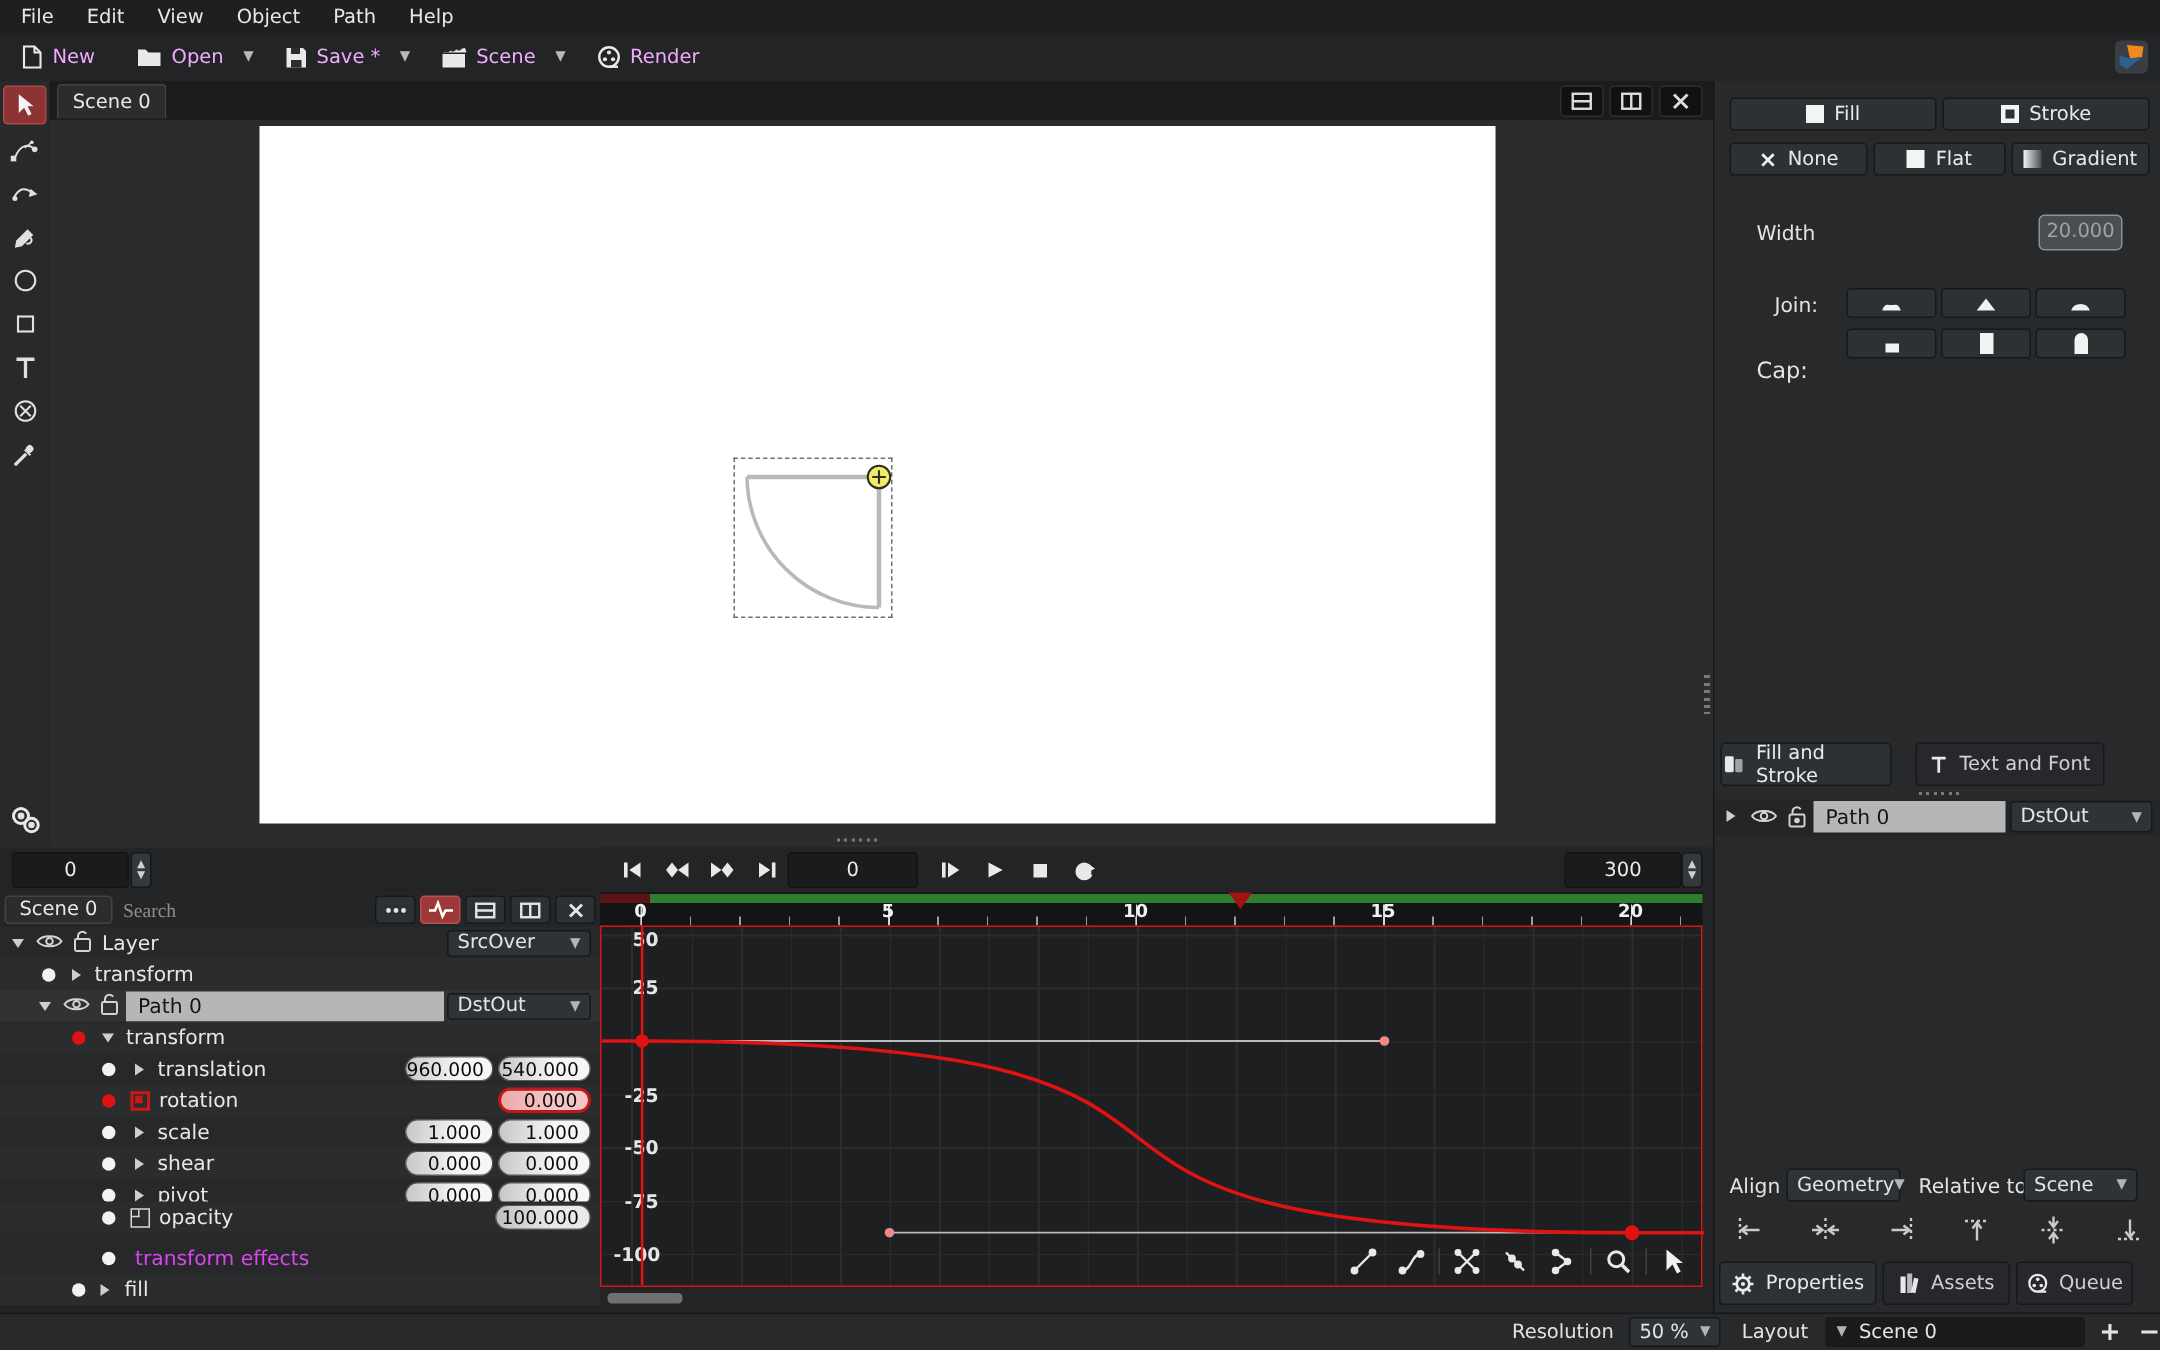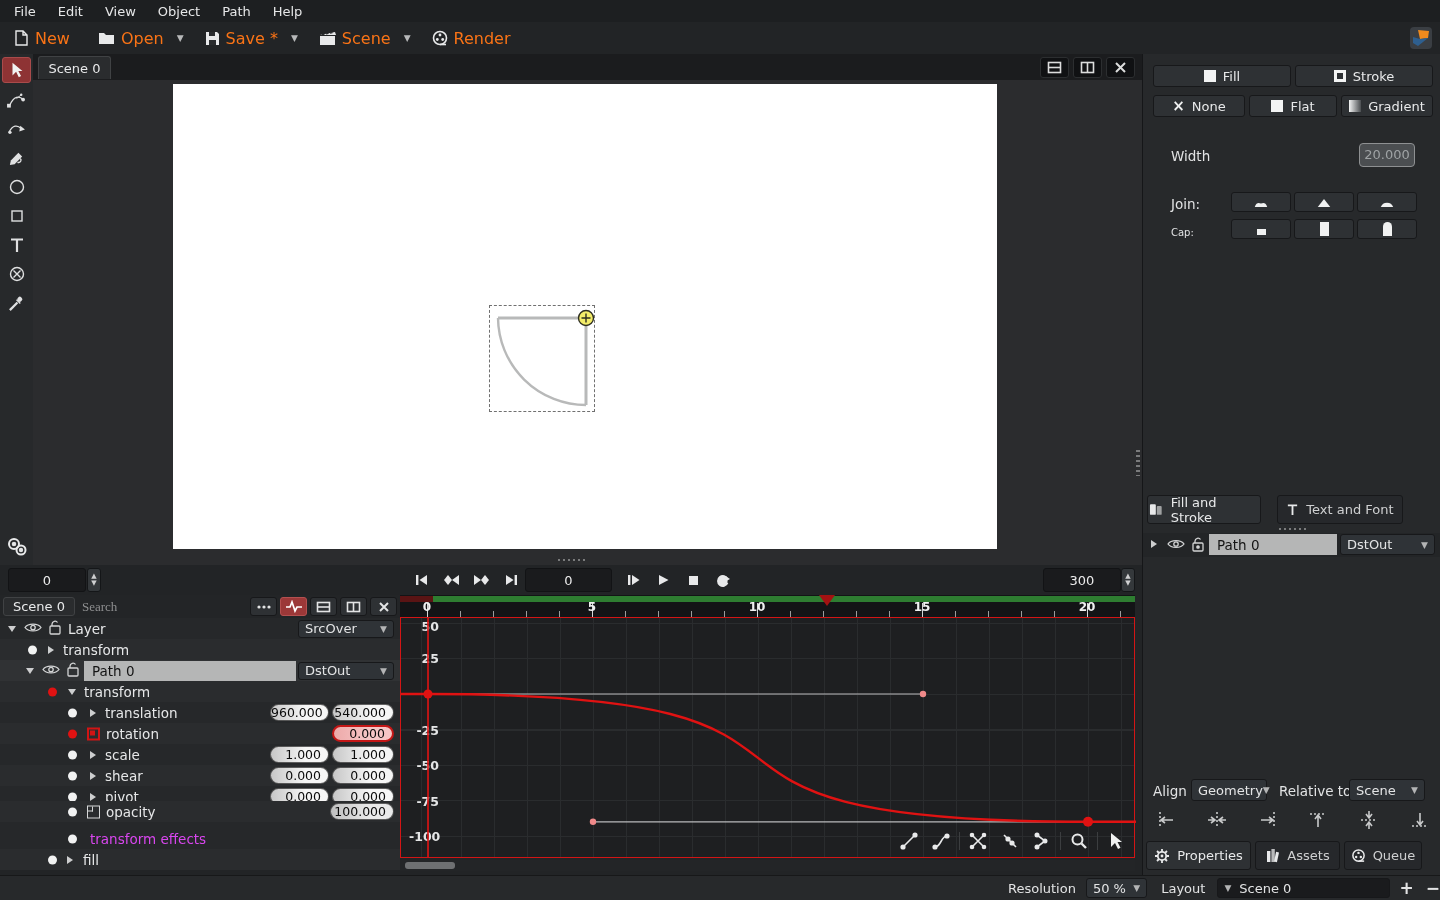--- a/index.html
+++ b/index.html
@@ -5,21 +5,21 @@
   * { margin:0; padding:0; box-sizing:border-box; }
   html,body { width:1440px; height:900px; overflow:hidden; background:#202224;
     font-family:"DejaVu Sans","Liberation Sans",sans-serif; font-size:12px; color:#e2e3e4; }
   #app { position:relative; width:1440px; height:900px; background:#222426; }
   .abs { position:absolute; }
 
   
   #menubar { left:0; top:0; width:1440px; height:22px; background:#1d1f21; display:flex; align-items:center; padding-left:4px; gap:2px; }
   .menu-item { padding:2px 10px; font-size:13px; color:#e6e7e8; cursor:default; }
   #toolbar { left:0; top:22px; width:1440px; height:32px; background:#222426; display:flex; align-items:center; padding-left:6px; gap:2px; }
-  .tbtn { display:flex; align-items:center; gap:6px; padding:4px 8px; font-size:16px; color:#f97316; border-radius:3px; }
+  .tbtn { display:flex; align-items:center; gap:6px; padding:4px 8px; font-size:13px; color:#f0abfc; border-radius:3px; }
   .tcaret { color:#b7b8b9; font-size:9px; padding:4px 3px; }
   .dd { background:#2f3337; border:1px solid #17181a; border-radius:3px; color:#e3e4e5;
         display:flex; align-items:center; padding:0 6px; font-size:13px; }
   .dd .car { margin-left:auto; color:#b3b4b5; font-size:9px; }
   .spin-input { background:#1a1b1d; border:1px solid #121315; border-radius:3px; color:#ececec;
         text-align:center; font-size:13px; font-family:inherit; }
   .spin-arrows { background:#34383b; border:1px solid #141618; border-radius:3px; display:flex;
         flex-direction:column; align-items:center; justify-content:center; color:#cfd0d1; font-size:7px; line-height:7px; }
   .tri { width:0; height:0; display:inline-block; }
   .tri.right { border-left:6px solid #cdcecf; border-top:4.5px solid transparent; border-bottom:4.5px solid transparent; }
@@ -307,38 +307,38 @@
     <div class="dtab" style="left:198px;top:41px;width:92px;height:22px">
       <span class="swatch-grad"></span>
       <span>Gradient</span>
     </div>
 
     <span class="abs" style="left:28px;top:94px;font-size:13.5px">Width</span>
     <div class="grayfield abs" style="left:216px;top:89px;width:56px;height:24px;line-height:22px">
       <span>20.000</span>
     </div>
 
-    <span class="abs" style="left:28px;top:142px;font-size:13.5px">Join:</span>
+    <span class="abs" style="left:40px;top:142px;font-size:13.5px">Join:</span>
     <div class="dtab" style="left:88px;top:138px;width:60px;height:20px">
       <svg width="16" height="11" viewBox="0 0 18 12">
           <path d="M2,11 C4,5 7,7 9,7 C11,7 14,5 16,11 Z" fill="#f0f1f1"></path>
         </svg>
       </div>
     <div class="dtab" style="left:151px;top:138px;width:60px;height:20px">
       <svg width="16" height="11" viewBox="0 0 18 12">
           <polygon points="2,11 9,2 16,11" fill="#f0f1f1"></polygon>
         </svg>
       </div>
     <div class="dtab" style="left:214px;top:138px;width:60px;height:20px">
       <svg width="16" height="11" viewBox="0 0 18 12">
           <path d="M2,11 A7.5,7.5 0 0 1 16,11 Z" fill="#f0f1f1"></path>
         </svg>
       </div>
 
-    <span class="abs" style="left:28px;top:173px;font-size:10px">Cap:</span>
+    <span class="abs" style="left:28px;top:184px;font-size:15px">Cap:</span>
     <div class="dtab" style="left:88px;top:165px;width:60px;height:20px">
         <span class="cap-butt"></span>
       </div>
     <div class="dtab" style="left:151px;top:165px;width:60px;height:20px">
         <span class="cap-square"></span>
       </div>
     <div class="dtab" style="left:214px;top:165px;width:60px;height:20px">
         <span class="cap-round"></span>
       </div>
 

